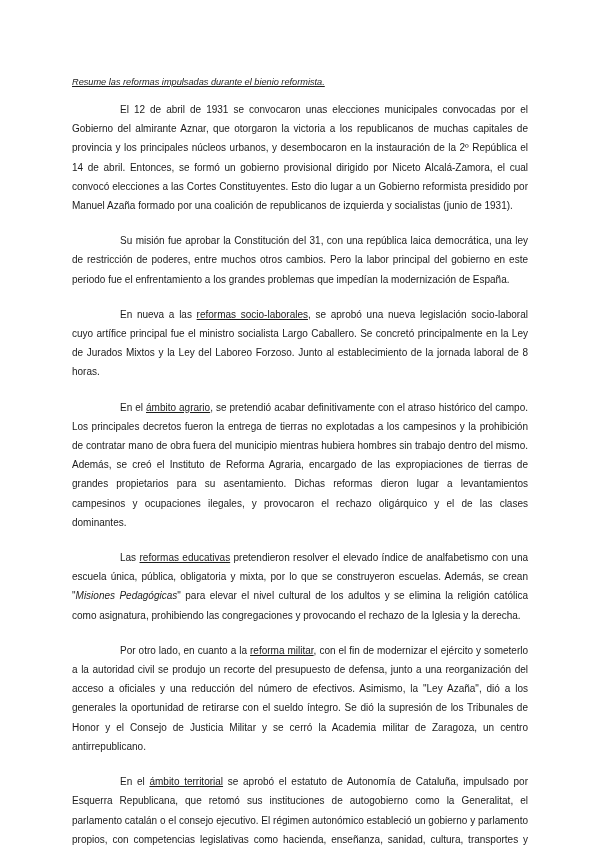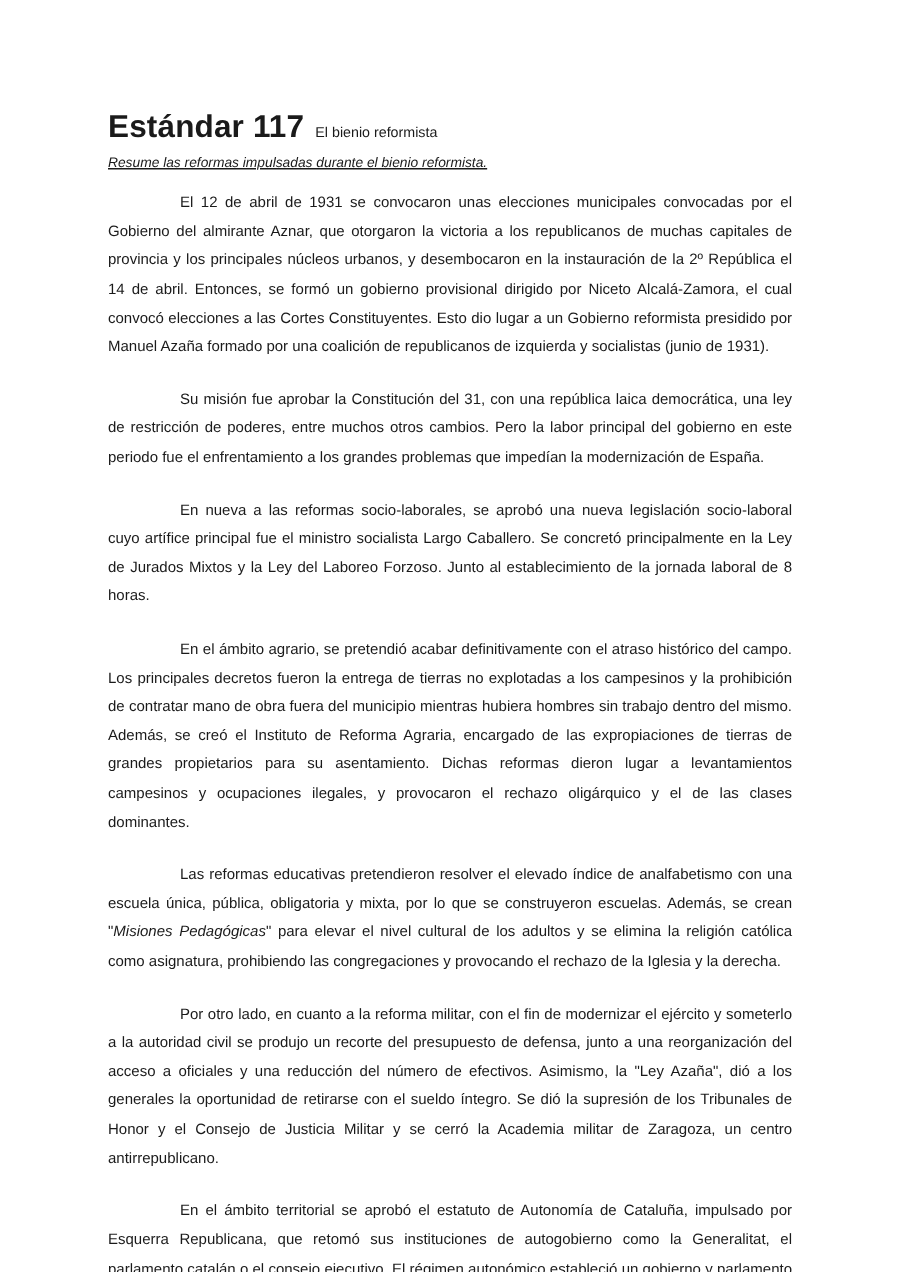--- a/index.html
+++ b/index.html
@@ -5,31 +5,27 @@
   html, body { margin: 0; padding: 0; background: #ffffff; }
   body { width: 600px; height: 848px; position: relative; overflow: hidden;
          font-family: "Liberation Sans", sans-serif; color: #1a1a1a; }
   .page { position: absolute; left: 72px; top: 74px; width: 456px; }
   .title-line { line-height: 22px; white-space: nowrap; }
   .title-main { font-size: 21px; font-weight: bold; letter-spacing: 0.1px; }
   .title-sub { font-size: 9.5px; margin-left: 3px; }
   .subtitle { font-style: italic; font-size: 9.2px; line-height: 14px; margin-top: 1px; text-decoration: underline; }
   .para { font-size: 10px; line-height: 19.2px; text-align: justify; text-indent: 48px; margin: 16px 0 11px 0; }
   .para.first { margin-top: 11px; }
-  .u { }
+  .u { text-decoration: underline; }
   .i { font-style: italic; }
 </style>
 </head>
 <body>
 
 <div class="page">
-  <div class="title-line">
-    <span class="title-main">Estándar 117</span>
-    <span class="title-sub">El bienio reformista</span>
-  </div>
   <div class="subtitle">Resume las reformas impulsadas durante el bienio reformista.</div>
 
   <div id="paras">
     <p class="para first"><span>El 12 de abril de 1931 se convocaron unas elecciones municipales convocadas por el Gobierno del almirante Aznar, que otorgaron la victoria a los republicanos de muchas capitales de provincia y los principales núcleos urbanos, y desembocaron en la instauración de la 2º República el 14 de abril. Entonces, se formó un gobierno provisional dirigido por Niceto Alcalá-Zamora, el cual convocó elecciones a las Cortes Constituyentes. Esto dio lugar a un Gobierno reformista presidido por Manuel Azaña formado por una coalición de republicanos de izquierda y socialistas (junio de 1931).</span></p>
     <p class="para"><span>Su misión fue aprobar la Constitución del 31, con una república laica democrática, una ley de restricción de poderes, entre muchos otros cambios. Pero la labor principal del gobierno en este periodo fue el enfrentamiento a los grandes problemas que impedían la modernización de España.</span></p>
     <p class="para"><span>En nueva a las </span><span class="u">reformas socio-laborales</span><span>, se aprobó una nueva legislación socio-laboral cuyo artífice principal fue el ministro socialista Largo Caballero. Se concretó principalmente en la Ley de Jurados Mixtos y la Ley del Laboreo Forzoso. Junto al establecimiento de la jornada laboral de 8 horas.</span></p>
     <p class="para"><span>En el </span><span class="u">ámbito agrario</span><span>, se pretendió acabar definitivamente con el atraso histórico del campo. Los principales decretos fueron la entrega de tierras no explotadas a los campesinos y la prohibición de contratar mano de obra fuera del municipio mientras hubiera hombres sin trabajo dentro del mismo. Además, se creó el Instituto de Reforma Agraria, encargado de las expropiaciones de tierras de grandes propietarios para su asentamiento. Dichas reformas dieron lugar a levantamientos campesinos y ocupaciones ilegales, y provocaron el rechazo oligárquico y el de las clases dominantes.</span></p>
     <p class="para"><span>Las </span><span class="u">reformas educativas</span><span> pretendieron resolver el elevado índice de analfabetismo con una escuela única, pública, obligatoria y mixta, por lo que se construyeron escuelas. Además, se crean "</span><span class="i">Misiones Pedagógicas</span><span>" para elevar el nivel cultural de los adultos y se elimina la religión católica como asignatura, prohibiendo las congregaciones y provocando el rechazo de la Iglesia y la derecha.</span></p>
     <p class="para"><span>Por otro lado, en cuanto a la </span><span class="u">reforma militar</span><span>, con el fin de modernizar el ejército y someterlo a la autoridad civil se produjo un recorte del presupuesto de defensa, junto a una reorganización del acceso a oficiales y una reducción del número de efectivos. Asimismo, la "Ley Azaña", dió a los generales la oportunidad de retirarse con el sueldo íntegro. Se dió la supresión de los Tribunales de Honor y el Consejo de Justicia Militar y se cerró la Academia militar de Zaragoza, un centro antirrepublicano.</span></p>
     <p class="para"><span>En el </span><span class="u">ámbito territorial</span><span> se aprobó el estatuto de Autonomía de Cataluña, impulsado por Esquerra Republicana, que retomó sus instituciones de autogobierno como la Generalitat, el parlamento catalán o el consejo ejecutivo. El régimen autonómico estableció un gobierno y parlamento propios, con competencias legislativas como hacienda, enseñanza, sanidad, cultura, transportes y comunicaciones, entre otros. El País Vasco intentó lo mismo, pero la oposición de algunas partes hizo que no lo lograsen. Sin embargo, tuvo como reacción la Sanjurjada, golpe de estado fallido por parte del general Sanjurjo, que ocurrió en Sevilla en 1932, contra la República.</span></p>

